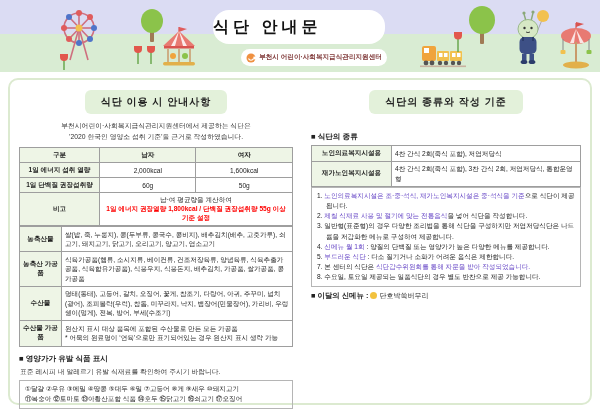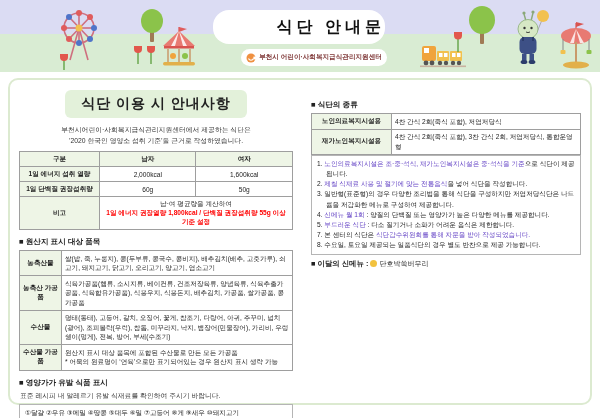--- a/index.html
+++ b/index.html
@@ -5,35 +5,35 @@
   * { margin:0; padding:0; box-sizing:border-box; }
   body { font-family:"Liberation Sans","DejaVu Sans",sans-serif; background:#fff; }
   .page { position:relative; width:600px; height:418px; background:#fff; overflow:hidden; }
 
   
   .banner { position:absolute; left:0; top:0; width:600px; height:72px; }
   .sky { position:absolute; left:0; top:0; width:100%; height:34px; background:#dbdcf3; }
   .ground { position:absolute; left:0; top:34px; width:100%; height:38px; background:#d9ecd3; }
   .deco { position:absolute; line-height:0; }
   .title-box { position:absolute; left:213px; top:10px; width:172px; height:34px;
-    background:#fff; border-radius:16px; display:flex; align-items:center; justify-content:flex-end;
+    background:#fff; border-radius:16px; display:flex; align-items:center; justify-content:flex-start;
     font-size:16px; font-weight:bold; letter-spacing:4px; color:#111; }
   .logo-pill { position:absolute; left:241px; top:49px; width:146px; height:17px;
     background:#fff; border-radius:9px; display:flex; align-items:center; justify-content:center;
     gap:3px; font-size:6.6px; font-weight:bold; color:#7c3333; }
 
   
   .content { position:absolute; left:8px; top:78px; width:584px; height:327px;
     border:2px solid #dcead0; border-radius:10px; background:#fff; display:flex; }
   .col { padding:8px 9px 6px 9px; }
   .col-left { width:294px; }
   .col-right { width:290px; }
 
   .pill { width:fit-content; margin:2px auto 7px auto; background:#e3f1da; border-radius:6px;
-    padding:5px 16px; font-size:14px; font-weight:bold; color:#222; letter-spacing:1px; }
+    padding:5px 16px; font-size:10px; font-weight:bold; color:#222; letter-spacing:1px; }
 
   .intro { text-align:center; font-size:6.8px; color:#333; line-height:1.55; margin-bottom:5px; }
 
   table { border-collapse:collapse; width:100%; font-size:6.6px; color:#222; }
   td, th { border:1px solid #9e9e9e; padding:2.5px 3px; vertical-align:middle; }
   th, .lbl { background:#eef5e6; font-weight:bold; text-align:center; }
   .val-c { text-align:center; }
   .val-l { text-align:left; line-height:1.45; }
   .note-red { color:#fe0000; font-weight:bold; display:block; }
   .note-sub { display:block; }
@@ -240,21 +240,20 @@
         <tr>
           <td class="lbl">비고</td>
           <td class="val-c" colspan="2">
             <span class="note-sub">남·여 평균량을 계산하여</span>
             <span class="note-red">1일 에너지 권장열량 1,800kcal / 단백질 권장섭취량 55g 이상 기준 설정</span>
           </td>
         </tr>
       </tbody>
         </table>
 
-      <div class="sec-head">■ 원산지 표시 대상 품목</div>
       <table>
         <tbody>
             <tr>
           <td class="lbl" style="width:42px">농축산물</td>
           <td class="val-l">
             <span>쌀(밥, 죽, 누룽지), 콩(두부류, 콩국수, 콩비지), 배추김치(배추, 고춧가루), 쇠고기, 돼지고기, 닭고기, 오리고기, 양고기, 염소고기</span>
           </td>
         </tr>
         <tr>
           <td class="lbl">농축산 가공품</td>
@@ -281,22 +280,23 @@
       <div class="sec-head">■ 영양가가 유발 식품 표시</div>
       <div class="desc">표준 레시피 내 알레르기 유발 식재료를 확인하여 주시기 바랍니다.</div>
       <div class="box">
         <div>①달걀 ②우유 ③메밀 ④땅콩 ⑤대두 ⑥밀 ⑦고등어 ⑧게 ⑨새우 ⑩돼지고기</div>
         <div>⑪복숭아 ⑫토마토 ⑬아황산포함 식품 ⑭호두 ⑮닭고기 ⑯쇠고기 ⑰오징어</div>
 
       </div>
     </div>
 
     <div class="col col-right">
-
-      <div class="sec-head" style="margin-top:12px">■ 식단의 종류</div>
+      <div class="pill">식단의 종류와 작성 기준</div>
+
+      <div class="sec-head" style="margin-top:18px">■ 식단의 종류</div>
       <table>
         <tbody>
             <tr>
           <td class="lbl" style="width:80px">노인의료복지시설용</td>
           <td class="val-l">4찬 간식 2회(죽식 포함), 저염저당식</td>
         </tr>
         <tr>
           <td class="lbl">재가노인복지시설용</td>
           <td class="val-l">4찬 간식 2회(죽식 포함), 3찬 간식 2회, 저염저당식, 통합운영형</td>
         </tr>

